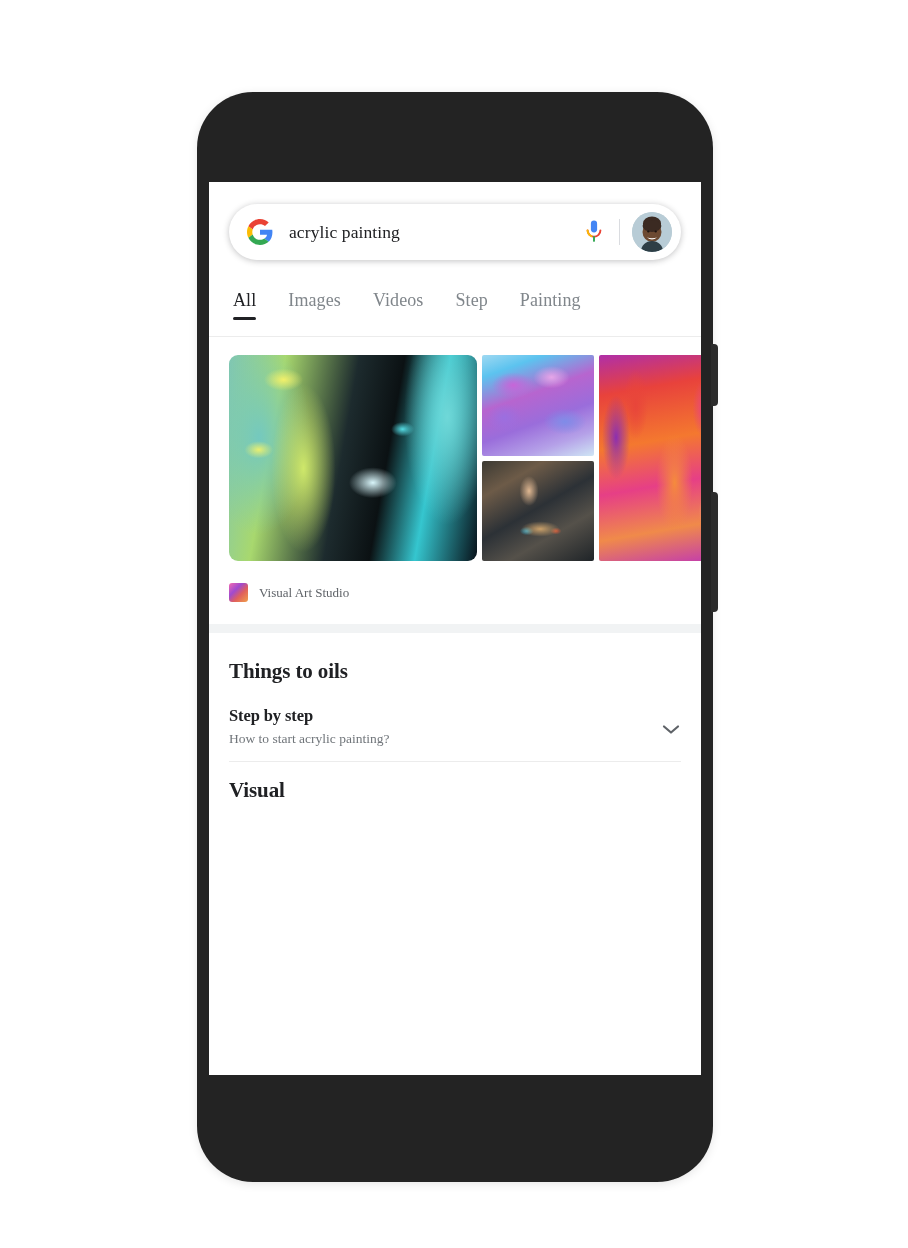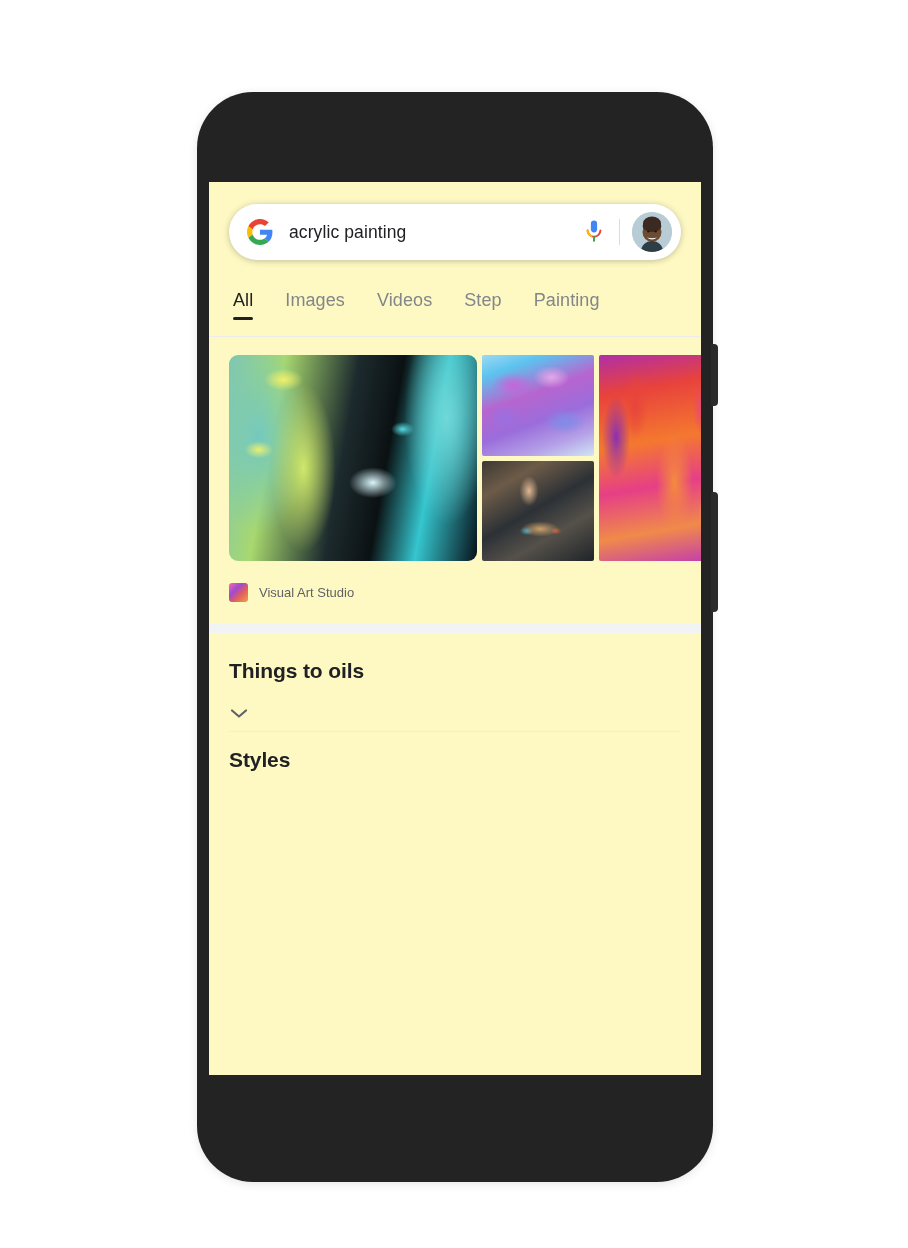--- a/index.html
+++ b/index.html
@@ -32,22 +32,23 @@
     border-radius: 0 4px 4px 0;
   }
   .btn-upper { top: 252px; height: 62px; }
   .btn-lower { top: 400px; height: 120px; }
 
   
   .screen {
     position: absolute;
     left: 12px; top: 90px;
     width: 492px; height: 893px;
-    background: #fef9c3;
+    background: #ffffff;
     overflow: hidden;
+    font-family: Liberation Serif, serif;
   }
 
   
   .searchbar-wrap { padding: 22px 20px 0 20px; }
   .searchbar {
     display: flex; align-items: center;
     height: 56px;
     background: #ffffff;
     border-radius: 28px;
     box-shadow: 0 1px 6px rgba(32,33,36,0.28);
@@ -288,24 +289,28 @@
       <div class="source">
         <span class="favicon"></span>
         <span class="source-name">Visual Art Studio</span>
       </div>
 
       <div class="band"></div>
 
       <div class="sec-title">Things to oils</div>
 
       <div class="row">
+        <div class="row-txt">
+          <div class="row-title">Step by step</div>
+          <div class="row-sub">How to start acrylic painting?</div>
+        </div>
         <span class="chev">
           <svg viewBox="0 0 20 12" width="20" height="12">
             <path d="M3 3.5L10 9.5L17 3.5" fill="none" stroke="#5f6368" stroke-width="2.2" stroke-linecap="round" stroke-linejoin="round"></path>
           </svg>
         </span>
       </div>
 
-      <div class="row-next">Styles</div>
+      <div class="row-next">Visual</div>
 
     </div>
   </div>
 </div>
 
 </body></html>

